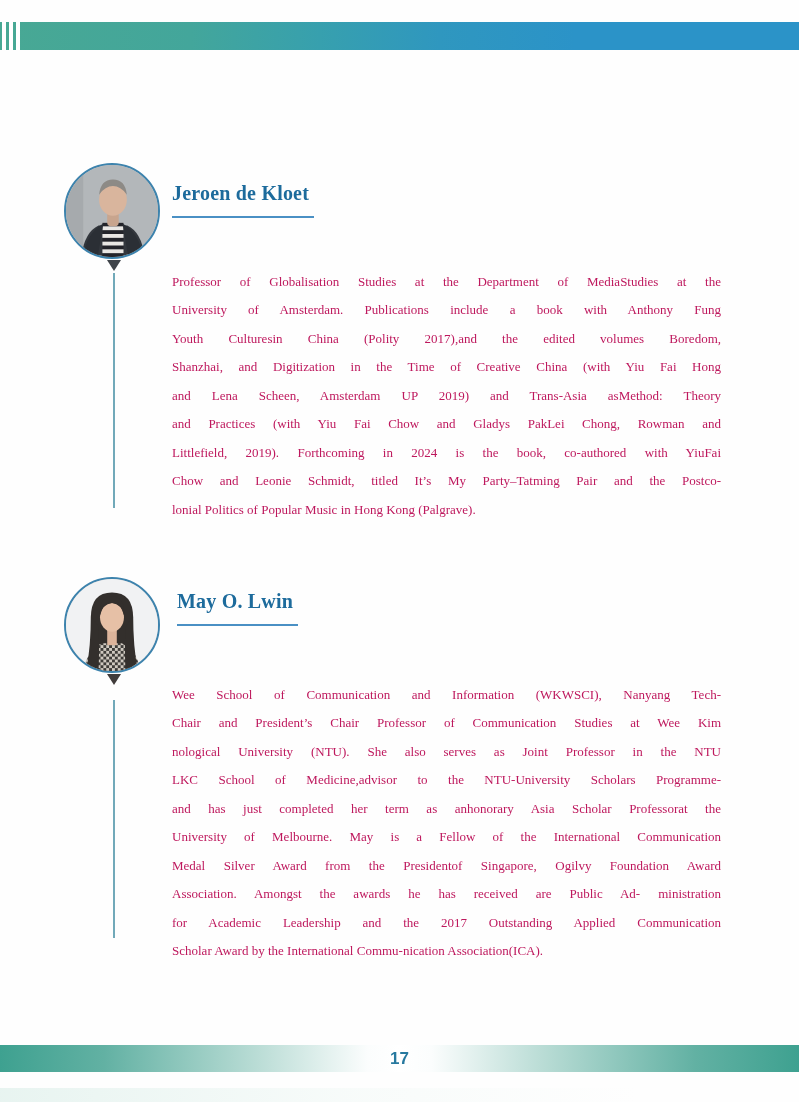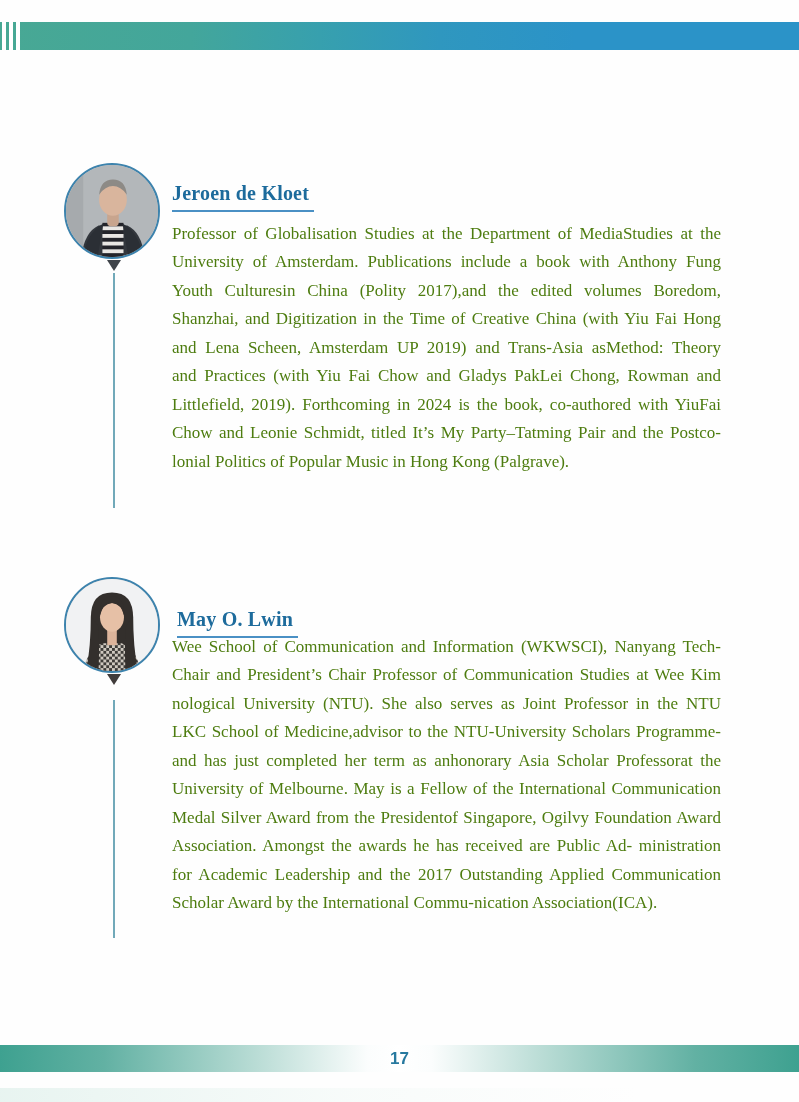--- a/index.html
+++ b/index.html
@@ -34,28 +34,28 @@
   .avatar-tail.t2 { left:107px; top:674px; border-top:11px solid #413c3b; }
 
   
   .vline { position:absolute; width:2px; background:#4e93a8; opacity:.8; }
   .vline.v1 { left:113px; top:273px; height:235px; }
   .vline.v2 { left:113px; top:700px; height:238px; }
 
   
   .name {
     position:absolute; font-weight:bold; font-size:20px; color:#1d6b9c;
-    letter-spacing:.2px; padding:0 5px 5px 0;
+    letter-spacing:.2px; padding:0 5px 11px 0;
     border-bottom:2px solid #4a90c4; cursor:pointer;
   }
   .name.n1 { left:172px; top:182px; }
-  .name.n2 { left:177px; top:608px;text-align:right; }
+  .name.n2 { left:177px; top:590px;text-align:right; }
 
   
-  .bio { position:absolute; width:549px; font-size:17px; color:#4d7c0f; }
+  .bio { position:absolute; width:549px; font-size:13px; color:#be185d;margin-top:48px; }
   .bio.b1 { left:172px; top:220px; }
   .bio.b2 { left:172px; top:633px; }
   .bio-line {
     line-height:28.45px; height:28.45px;
     text-align:justify; text-align-last:justify;
     overflow:hidden;
   }
   .bio-line:last-child { text-align-last:left; }
 
   

